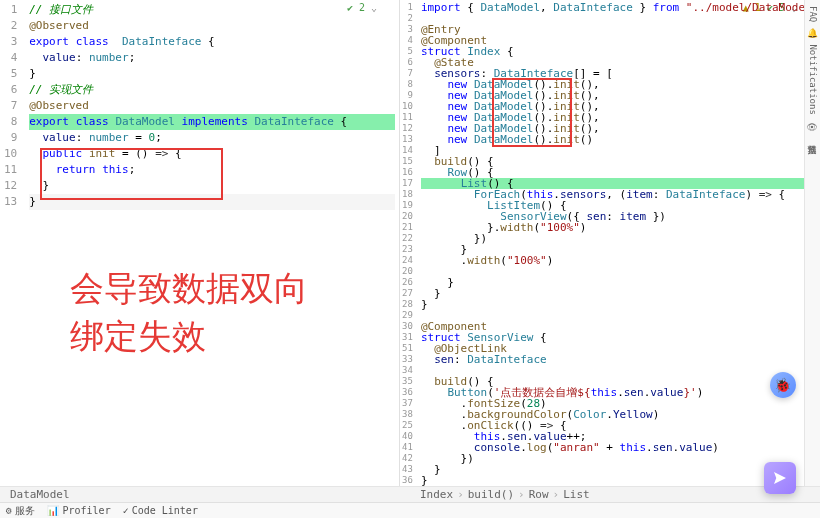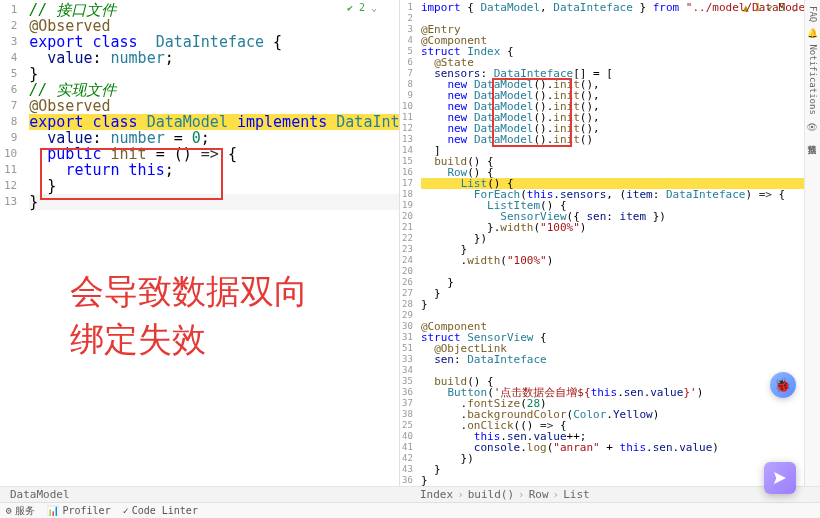--- a/index.html
+++ b/index.html
@@ -5,21 +5,21 @@
 *{margin:0;padding:0;box-sizing:border-box}
 body{font-family:Consolas,Monaco,monospace;font-size:12px;background:#fff;width:820px;height:518px;overflow:hidden;position:relative}
 .main{display:flex;height:486px}
 .pane{flex:1;display:flex;flex-direction:column;border-right:1px solid #e0e0e0;position:relative;overflow:hidden}
 .pane-right{flex:1.05}
 .code-area{display:flex;flex:1;overflow:hidden;position:relative}
 .gutter{background:#fff;color:#999;text-align:right;padding:2px 8px 2px 4px;user-select:none;font-size:11px;line-height:16px}
 .gutter div{height:16px}
 .gutter-sm{font-size:9px;padding:2px 4px 2px 2px;line-height:11px}
 .gutter-sm div{height:11px}
-.code{flex:1;padding:2px 4px;line-height:16px;font-size:15px;white-space:pre;position:relative}
+.code{flex:1;padding:2px 4px;line-height:16px;font-size:11px;white-space:pre;position:relative}
 .code-sm{line-height:11px;font-size:11px}
 .line{height:16px}
 .line-sm{height:11px}
 .kw{color:#0000ff}
 .cls{color:#267f99}
 .fn{color:#795e26}
 .num{color:#098658}
 .str{color:#a31515}
 .cmt{color:#008000;font-style:italic}
 .dec{color:#795e26}
@@ -33,22 +33,22 @@
 .crumb-sep{margin:0 4px;color:#aaa}
 .bottom-bar{position:absolute;bottom:0;left:0;right:0;height:16px;background:#f8f8f8;border-top:1px solid #e0e0e0;display:flex;align-items:center;font-size:10px;color:#555;padding:0 6px;gap:12px}
 .bottom-item{display:flex;align-items:center;gap:3px}
 .right-rail{position:absolute;right:0;top:0;width:16px;height:486px;background:#f8f8f8;border-left:1px solid #e5e5e5;writing-mode:vertical-rl;text-orientation:mixed;font-size:9px;color:#666;padding:6px 2px;display:flex;gap:6px}
 .right-rail span{cursor:pointer}
 .topbadge{position:absolute;top:2px;right:22px;font-size:10px;display:flex;gap:6px;align-items:center}
 .badge-warn{color:#b89500}
 .badge-ok{color:#4a9e4a}
 .badge-menu{color:#888;cursor:pointer}
 .redbox{position:absolute;border:2.5px solid #e53935;background:transparent;pointer-events:none}
-.bigtext{position:absolute;color:#e53935;font-size:34px;font-family:Liberation Serif, serif;font-weight:400;pointer-events:none;line-height:1.4}
-.hl-line{background:#fde047}
+.bigtext{position:absolute;color:#e53935;font-size:34px;font-family:Liberation Mono, monospace;font-weight:400;pointer-events:none;line-height:1.4}
+.hl-line{background:#86efac}
 .cursor-line{background:#f5f5f5}
 .float-bug{position:absolute;right:24px;bottom:120px;width:26px;height:26px;border-radius:50%;background:linear-gradient(135deg,#8fb5ff,#5b8cff);display:flex;align-items:center;justify-content:center;color:#fff;font-size:14px;box-shadow:0 2px 6px rgba(0,0,0,.2)}
 .float-arrow{position:absolute;right:24px;bottom:24px;width:32px;height:32px;border-radius:6px;background:linear-gradient(135deg,#b8a5ff,#9b7dff);display:flex;align-items:center;justify-content:center;color:#fff;box-shadow:0 2px 8px rgba(0,0,0,.25)}
 </style>
 </head>
 <body>
 
 <div class="main">
   <div class="pane">
     <div class="topbadge">

